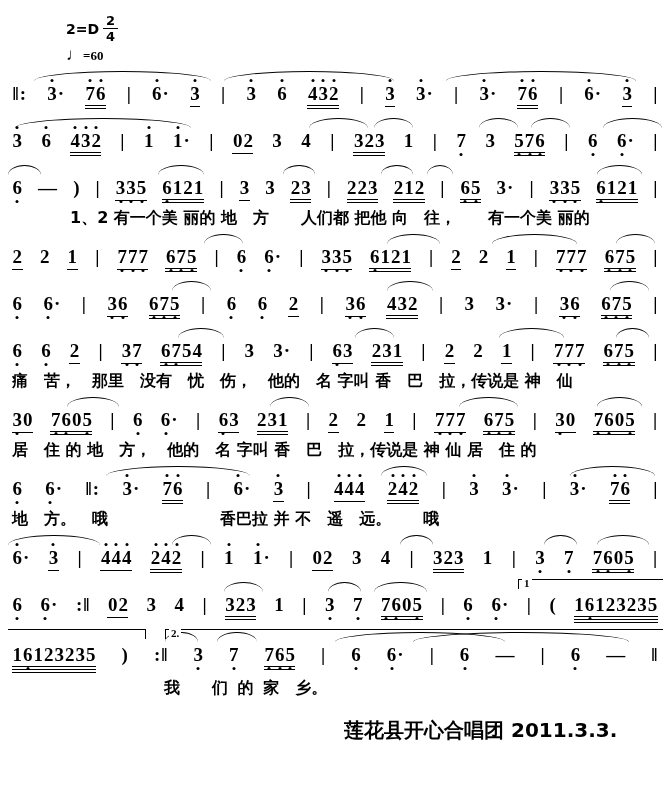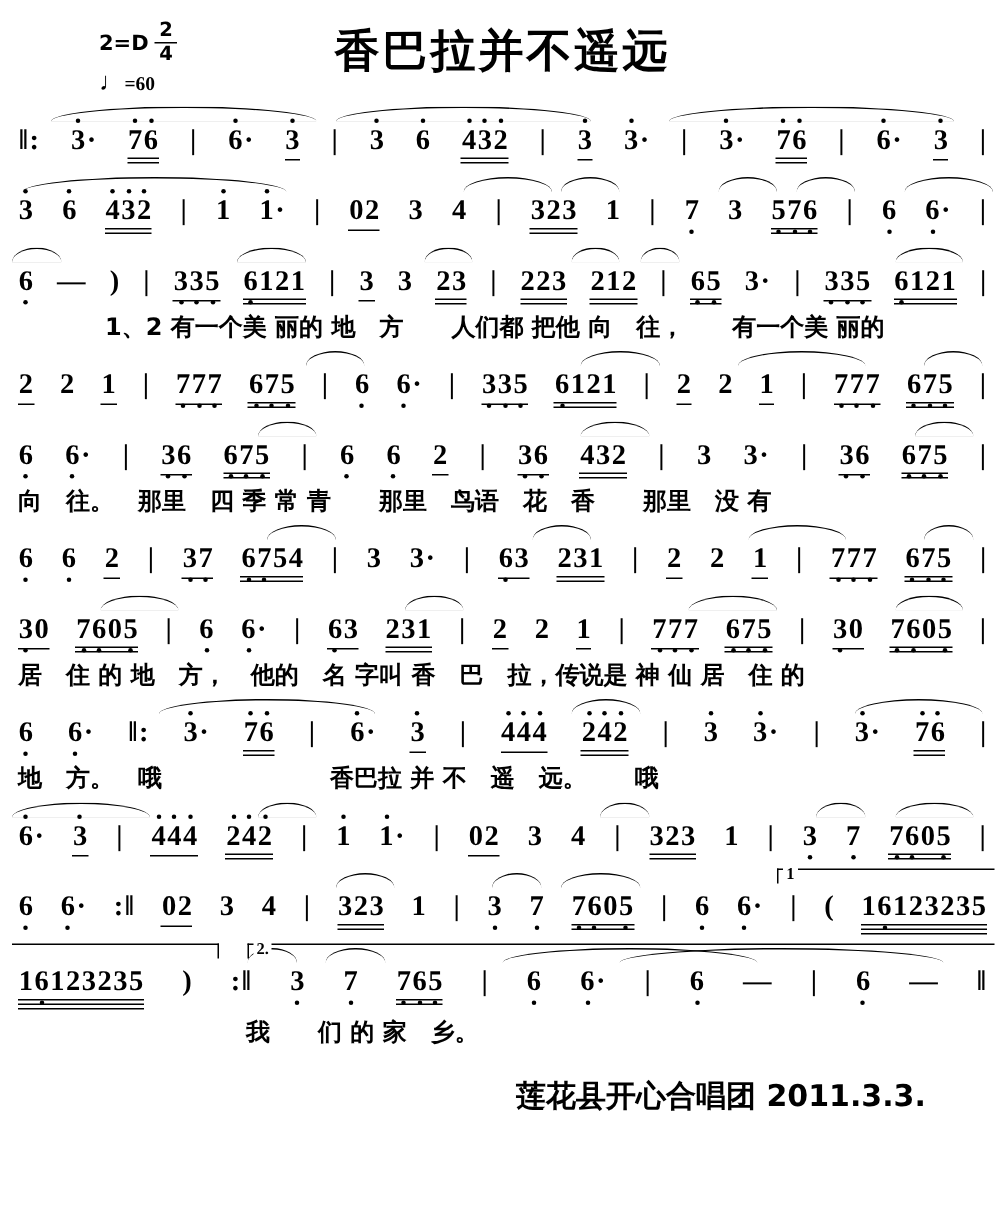--- a/index.html
+++ b/index.html
@@ -63,21 +63,20 @@
         <span>2=D</span>
         <span class="frac">
           <span class="num">2</span>
           <span class="den">4</span>
         </span>
       </div>
       <div class="temporow">
         <span class="glyph">♩</span><span>=60</span>
       </div>
     </div>
-    <div class="title">香巴拉并不遥远</div>
   </div>
 
   <div id="score-body">
       <div class="sys">
         <div class="notes">
           <div class="arc" style="left: 4%; width: 27%;"></div>
           <div class="arc" style="left: 33%; width: 26%;"></div>
           <div class="arc" style="left: 67%; width: 29%;"></div>
           <span class="tok sym"><span class="n">‖</span><span class="n">:</span></span>
           <span class="tok"><span class="n hi">3</span><span class="n">·</span></span>
@@ -209,21 +208,20 @@
           <span class="tok u1"><span class="n lo">3</span><span class="n lo">6</span></span>
           <span class="tok u2"><span class="n">4</span><span class="n">3</span><span class="n">2</span></span>
           <span class="tok sym"><span class="n">|</span></span>
           <span class="tok"><span class="n">3</span></span>
           <span class="tok"><span class="n">3</span><span class="n">·</span></span>
           <span class="tok sym"><span class="n">|</span></span>
           <span class="tok u1"><span class="n lo">3</span><span class="n lo">6</span></span>
           <span class="tok u2"><span class="n lo">6</span><span class="n lo">7</span><span class="n lo">5</span></span>
           <span class="tok sym"><span class="n">|</span></span>
         </div>
-        <div class="lyrics" style="padding-left: 4px;">向　往。　那里　四 季 常 青　　那里　鸟语　花　香　　那里　没 有</div>
       </div>
       <div class="sys">
         <div class="notes">
           <div class="arc" style="left: 26%; width: 7%;"></div>
           <div class="arc" style="left: 53%; width: 6%;"></div>
           <div class="arc" style="left: 75%; width: 10%;"></div>
           <div class="arc" style="left: 93%; width: 5%;"></div>
           <span class="tok"><span class="n lo">6</span></span>
           <span class="tok"><span class="n lo">6</span></span>
           <span class="tok u1"><span class="n">2</span></span>
@@ -238,20 +236,21 @@
           <span class="tok u2"><span class="n">2</span><span class="n">3</span><span class="n">1</span></span>
           <span class="tok sym"><span class="n">|</span></span>
           <span class="tok u1"><span class="n">2</span></span>
           <span class="tok"><span class="n">2</span></span>
           <span class="tok u1"><span class="n">1</span></span>
           <span class="tok sym"><span class="n">|</span></span>
           <span class="tok u1"><span class="n lo">7</span><span class="n lo">7</span><span class="n lo">7</span></span>
           <span class="tok u2"><span class="n lo">6</span><span class="n lo">7</span><span class="n lo">5</span></span>
           <span class="tok sym"><span class="n">|</span></span>
         </div>
+        <div class="lyrics" style="padding-left: 4px;">痛　苦，　那里　没有　忧　伤，　他的　名 字叫 香　巴　拉，传说是 神　仙</div>
       </div>
       <div class="sys">
         <div class="notes">
           <div class="arc" style="left: 9%; width: 8%;"></div>
           <div class="arc" style="left: 40%; width: 6%;"></div>
           <div class="arc" style="left: 69%; width: 9%;"></div>
           <div class="arc" style="left: 90%; width: 7%;"></div>
           <span class="tok u1"><span class="n lo">3</span><span class="n">0</span></span>
           <span class="tok u2"><span class="n lo">7</span><span class="n lo">6</span><span class="n">0</span><span class="n lo">5</span></span>
           <span class="tok sym"><span class="n">|</span></span>
@@ -378,18 +377,18 @@
           <span class="tok"><span class="n lo">6</span></span>
           <span class="tok"><span class="n lo">6</span><span class="n">·</span></span>
           <span class="tok sym"><span class="n">|</span></span>
           <span class="tok"><span class="n lo">6</span></span>
           <span class="tok"><span class="n">—</span></span>
           <span class="tok sym"><span class="n">|</span></span>
           <span class="tok"><span class="n lo">6</span></span>
           <span class="tok"><span class="n">—</span></span>
           <span class="tok sym"><span class="n">‖</span></span>
         </div>
-        <div class="lyrics" style="padding-left: 156px;">我　　们 的 家　乡。</div>
+        <div class="lyrics" style="padding-left: 156px; font-family: Liberation Mono, monospace;">我　　们 的 家　乡。</div>
       </div>
     </div>
 
   <div class="credit">莲花县开心合唱团 2011.3.3.</div>
 </div>
 
 </body></html>

